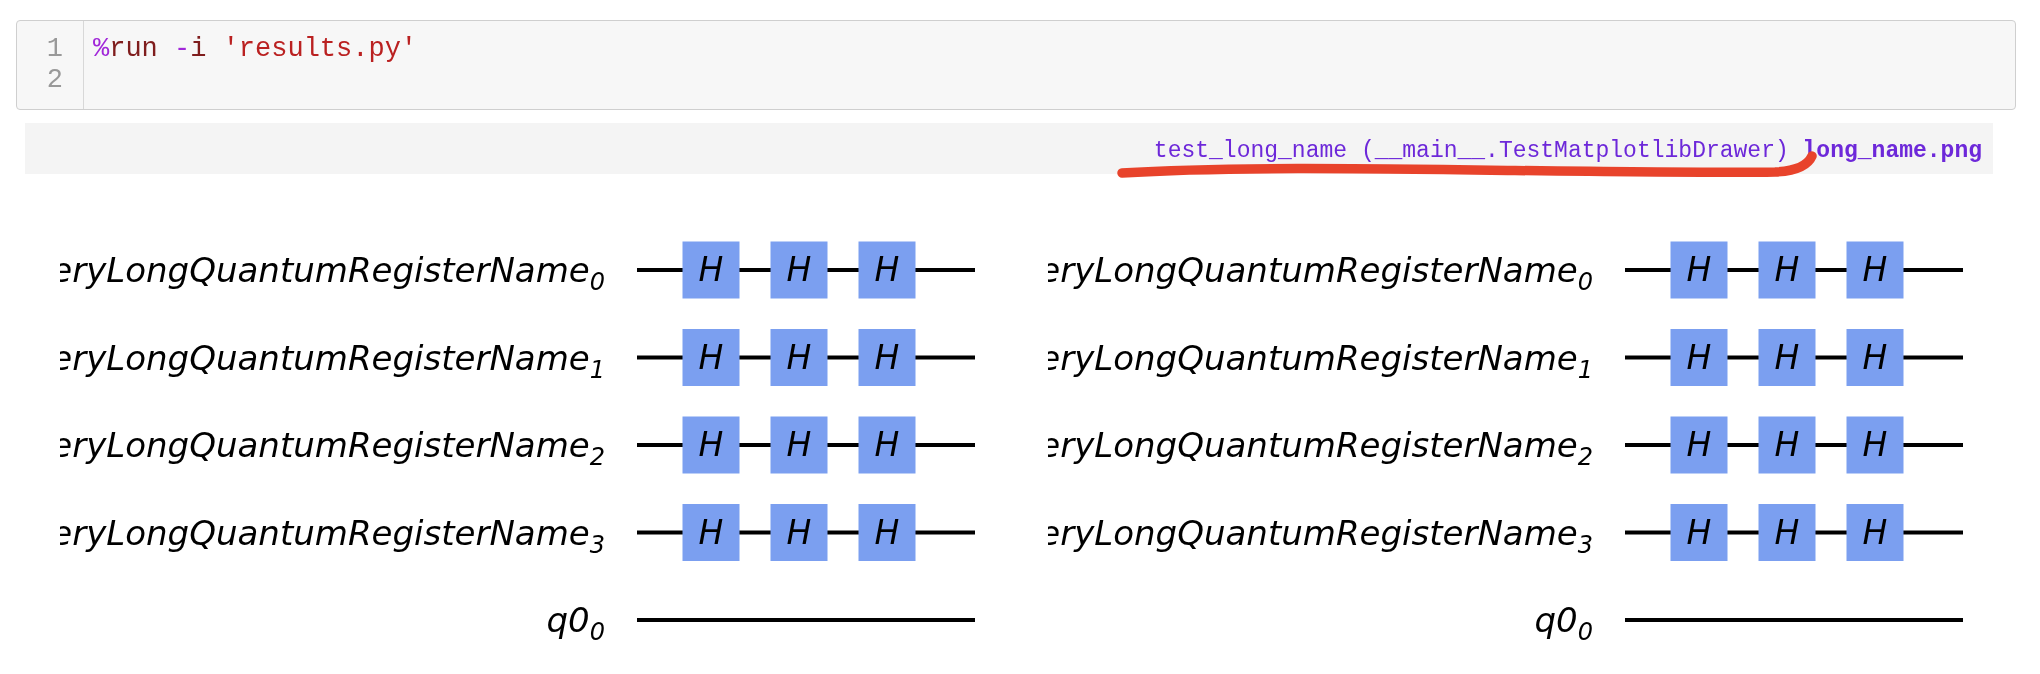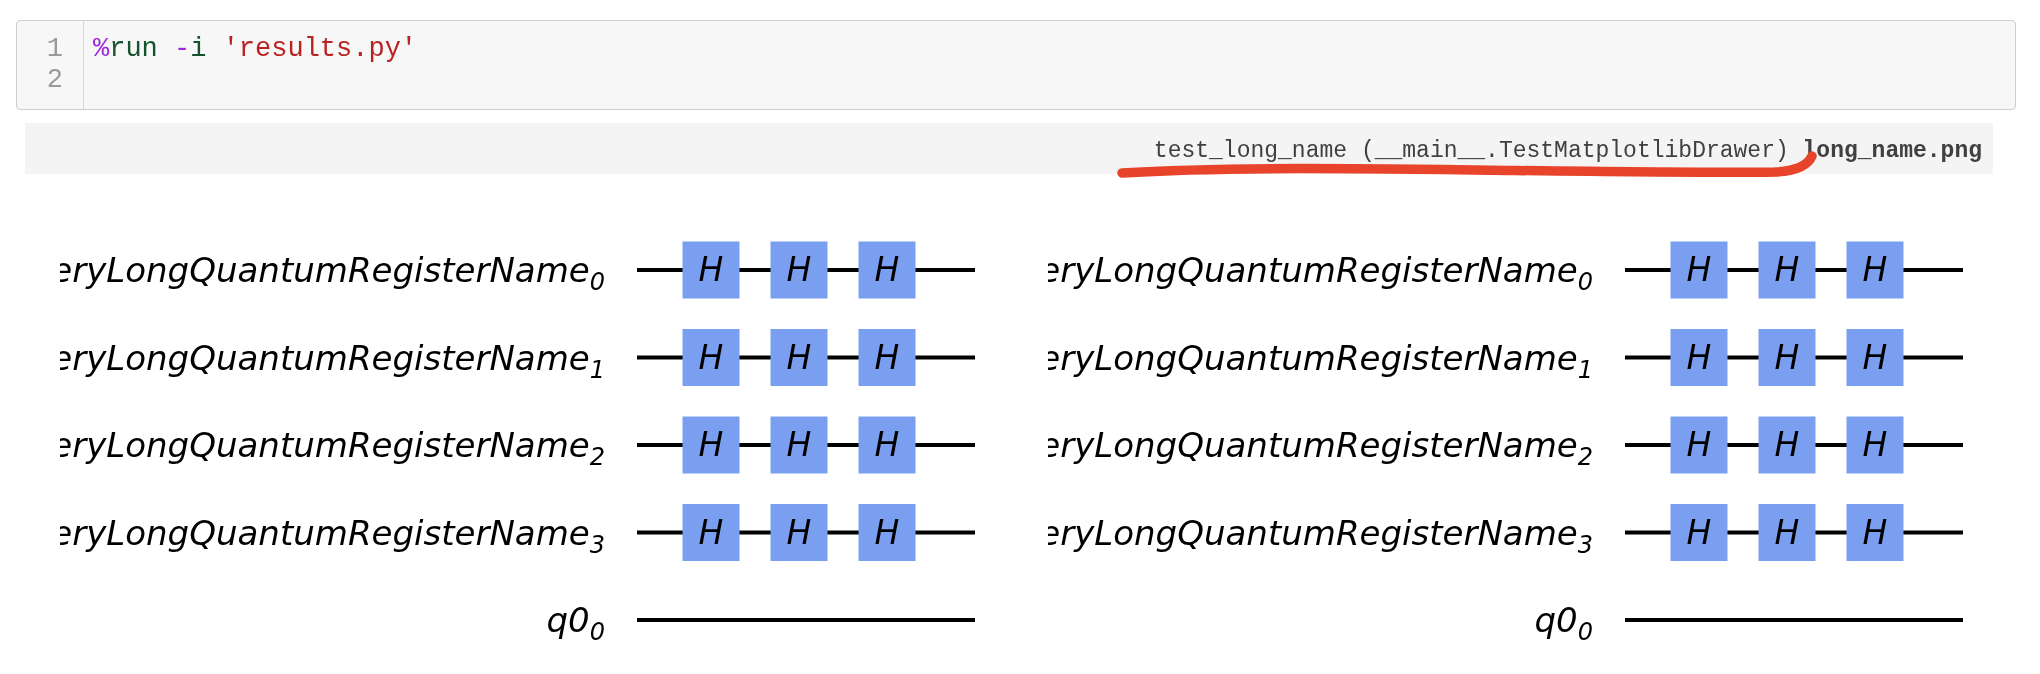--- a/index.html
+++ b/index.html
@@ -11,29 +11,29 @@
              background:#f7f7f7;border:1px solid #cfcfcf;border-radius:4px;
              display:flex;box-sizing:border-box;}
   .gutter{width:67px;box-sizing:border-box;border-right:1px solid #d8d8d8;
           padding:13px 20px 0 0;text-align:right;
           font-family:"Liberation Mono",monospace;font-size:27px;line-height:31px;
           color:var(--line-number-gray);user-select:none;}
   .code-area{flex:1;padding:13px 0 0 9px;
              font-family:"Liberation Mono",monospace;font-size:27px;line-height:31px;
              color:#000;}
   .code-row{white-space:pre;}
-  .tok-plain{color:#14532d;}
+  .tok-plain{color:#7f1d1d;}
   .tok-magic{color:var(--magic-purple);}
   .tok-string{color:var(--string-red);}
 
   
   .output-banner{position:absolute;left:25px;top:123px;width:1968px;height:51px;
                  background:#f4f4f4;box-sizing:border-box;
                  font-family:"Liberation Mono",monospace;font-size:23px;
-                 color:#404040;text-align:right;padding:15px 11px 0 0;white-space:pre;}
+                 color:#6d28d9;text-align:right;padding:15px 11px 0 0;white-space:pre;}
   .output-banner .fname{font-weight:bold;}
   .red-underline{position:absolute;left:1115px;top:150px;width:710px;height:40px;z-index:3;}
 
   
   .circuit{position:absolute;top:225px;width:940px;height:440px;}
   .circuit svg{width:100%;height:100%;display:block;}
   .circuit text{font-family:"DejaVu Sans",sans-serif;}
 </style>
 </head>
 <body>

